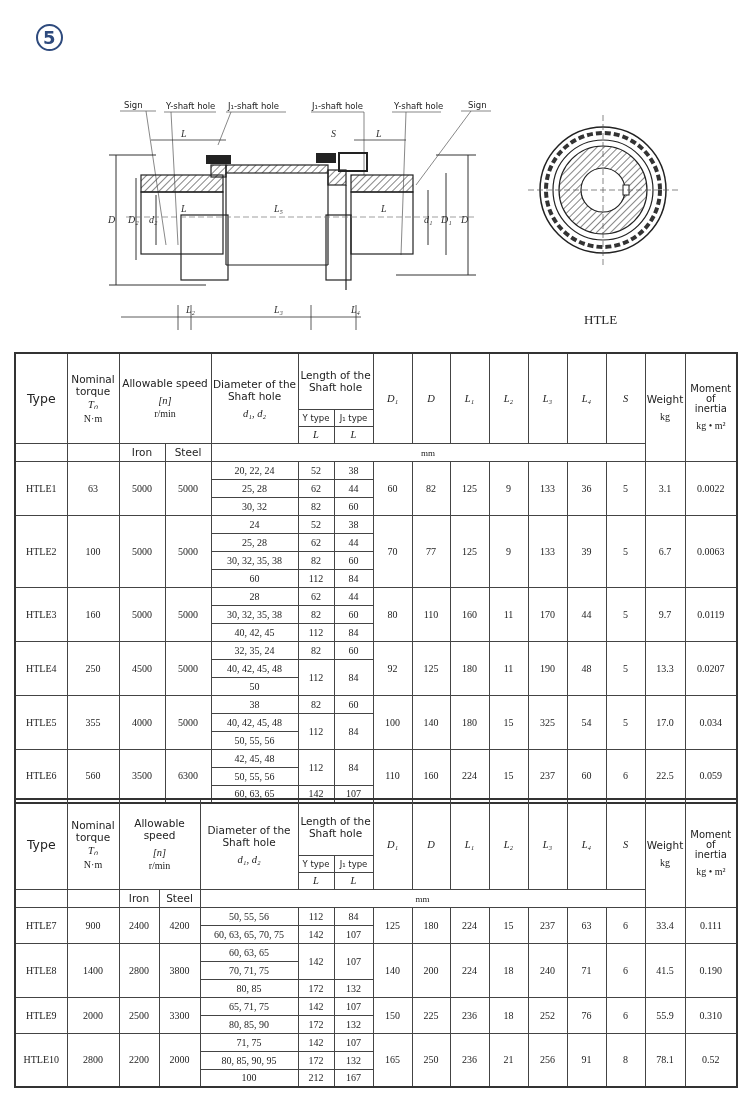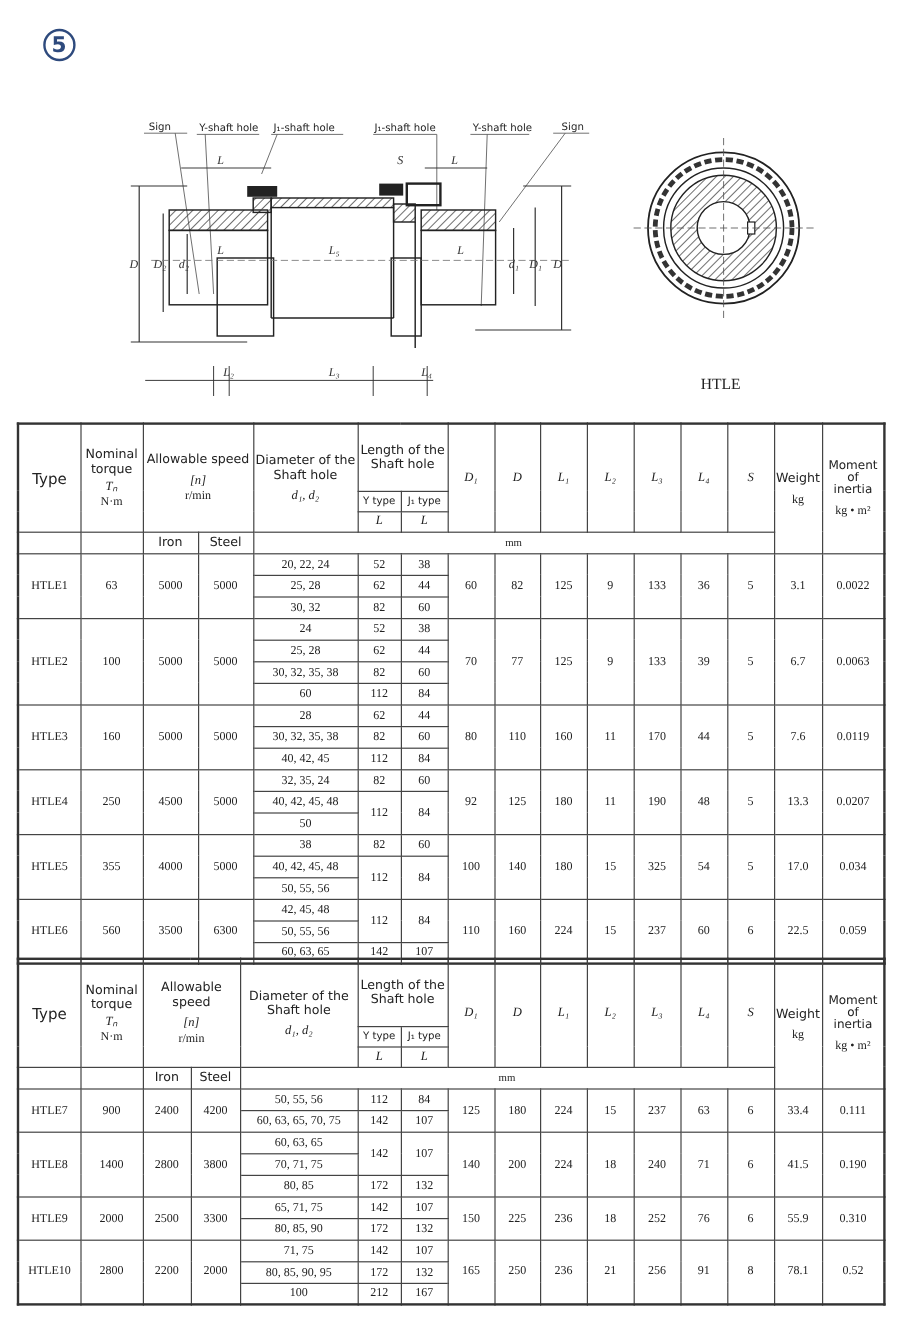--- a/index.html
+++ b/index.html
@@ -307,21 +307,21 @@
       <td class="dia">28</td>
       <td>62</td>
       <td>44</td>
       <td rowspan="3">80</td>
       <td rowspan="3">110</td>
       <td rowspan="3">160</td>
       <td rowspan="3">11</td>
       <td rowspan="3">170</td>
       <td rowspan="3">44</td>
       <td rowspan="3">5</td>
-      <td rowspan="3">7.6</td>
+      <td rowspan="3">9.7</td>
       <td rowspan="3">0.0119</td>
     </tr>
     <tr style="height:18px">
       <td class="dia">30, 32, 35, 38</td>
       <td>82</td>
       <td>60</td>
     </tr>
     <tr style="height:18px">
       <td class="dia">40, 42, 45</td>
       <td>112</td>

